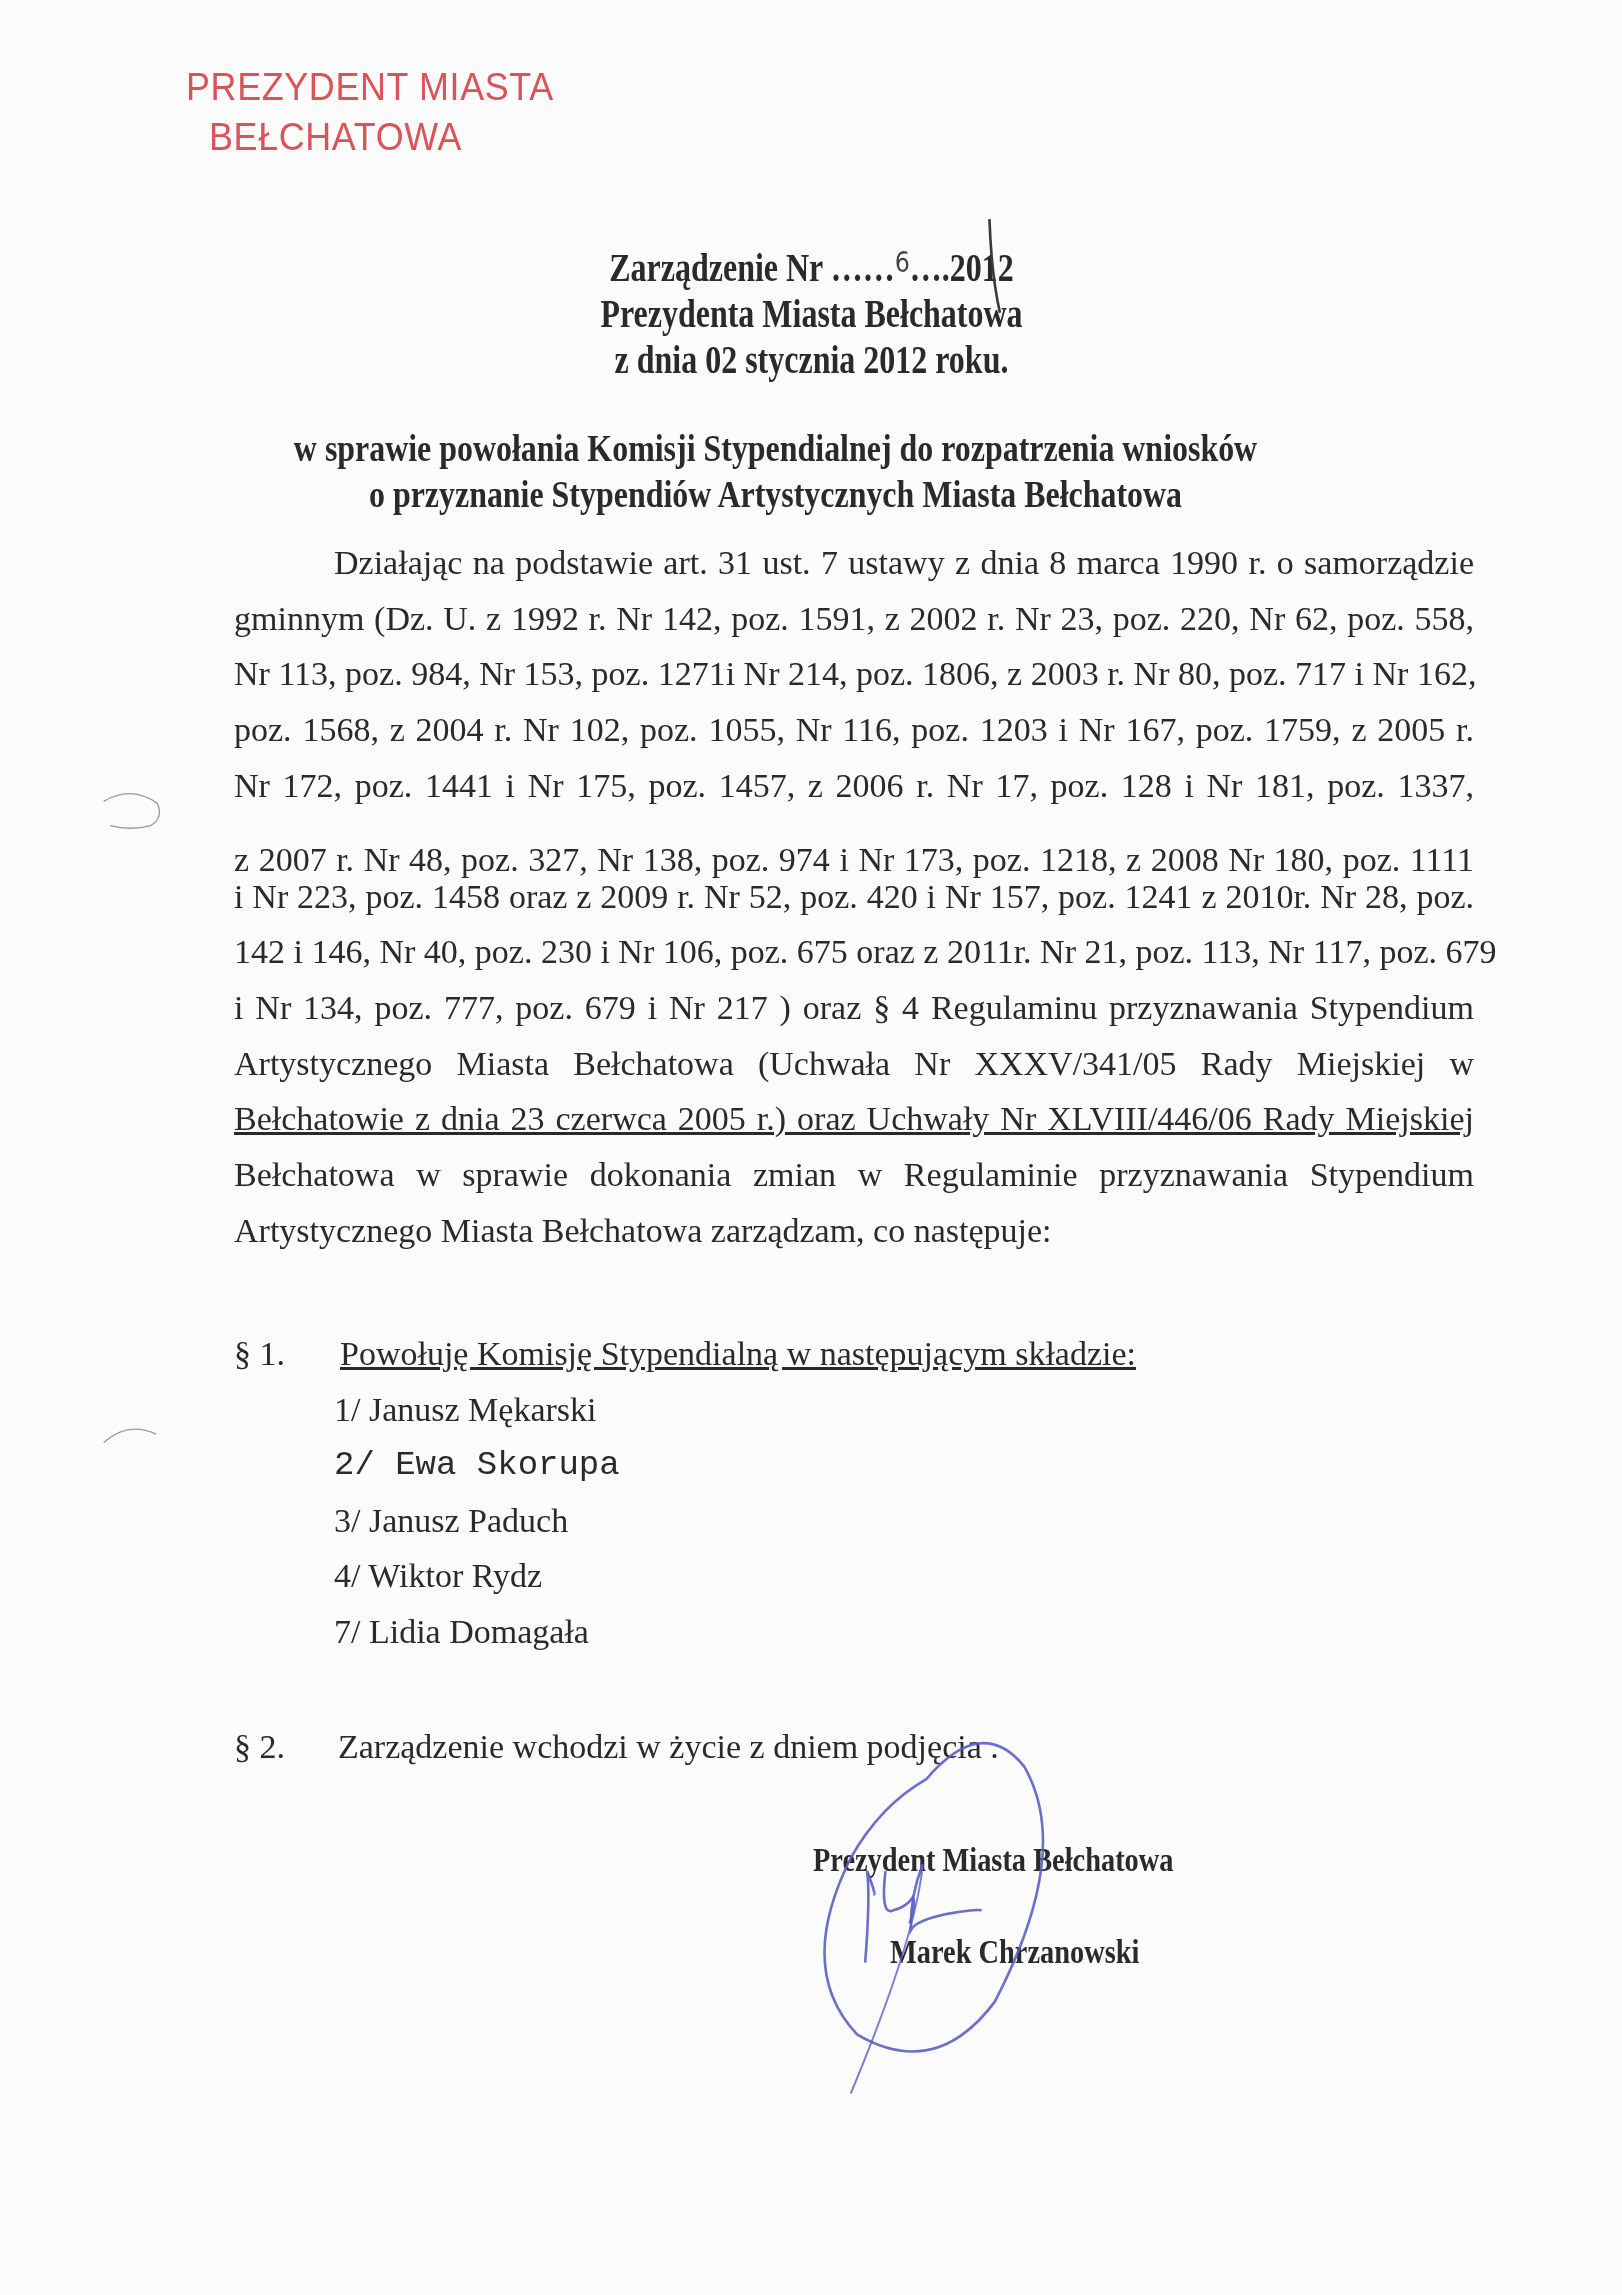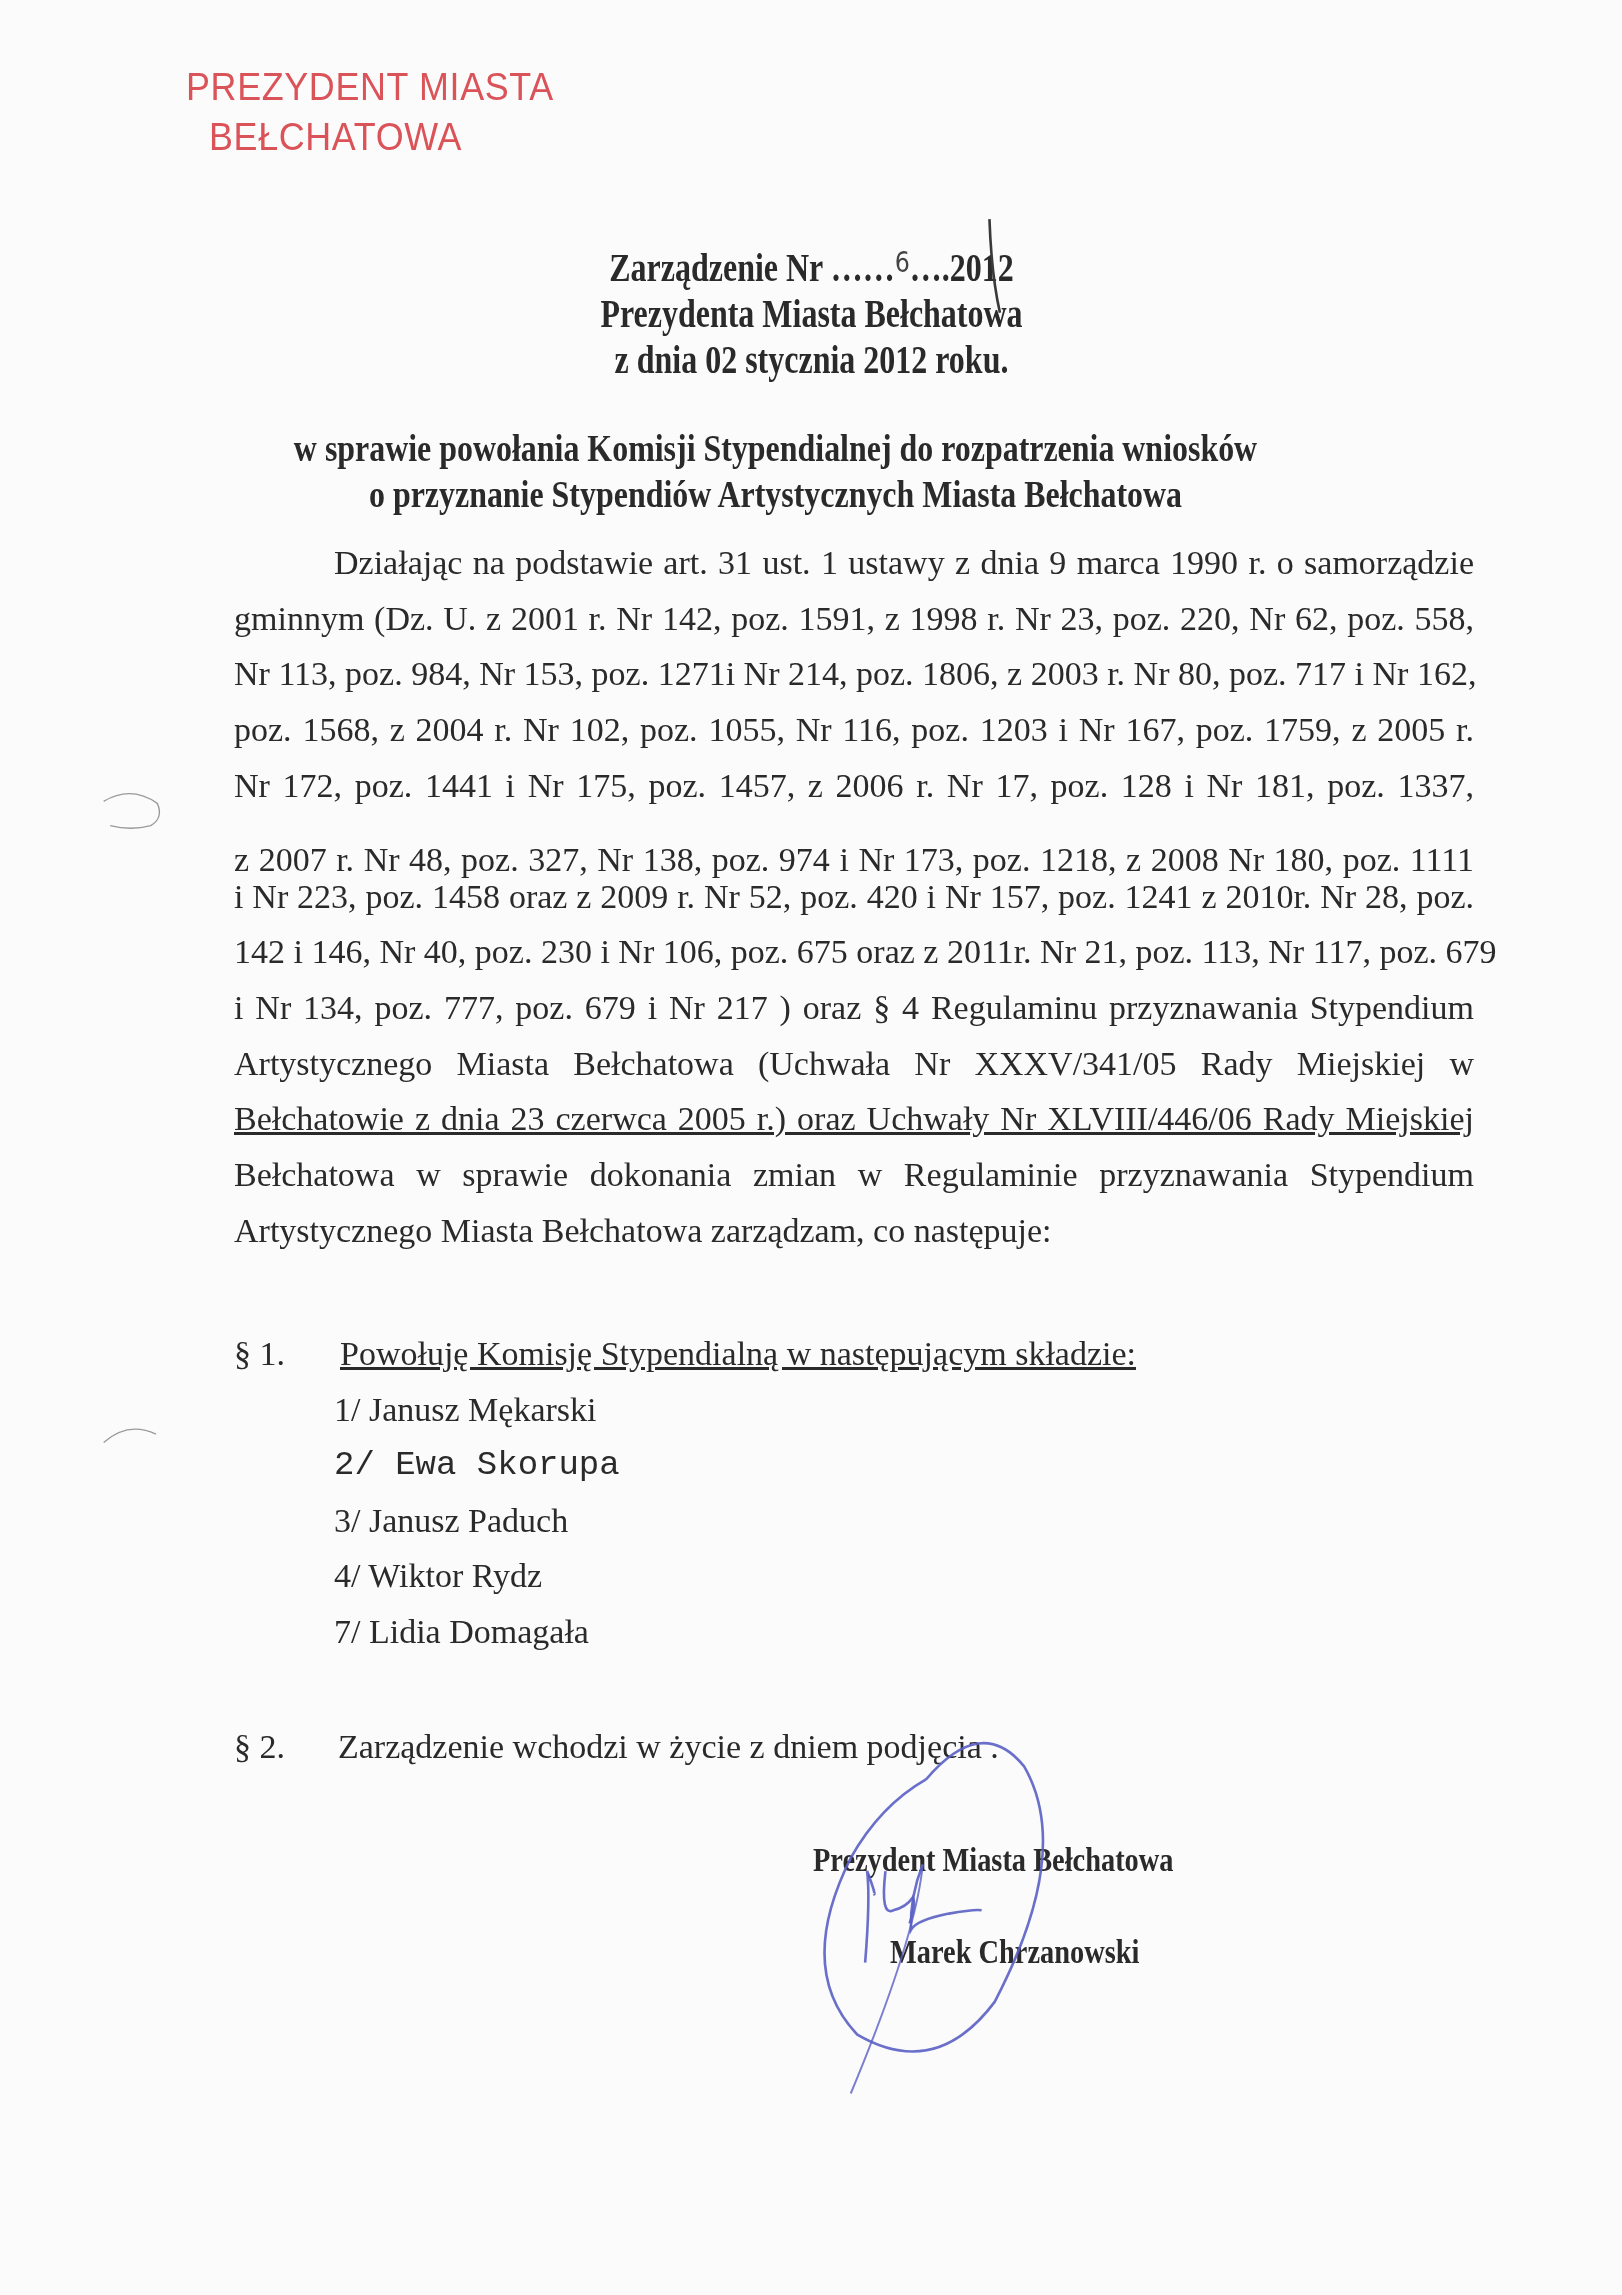--- a/index.html
+++ b/index.html
@@ -54,22 +54,22 @@
 
 <div class="abs title" style="top:245px;">
   <span>Zarządzenie Nr ……</span><span style="font-family:'DejaVu Sans',sans-serif;font-weight:normal;font-size:29px;color:#444;position:relative;top:-9.2px;">6</span><span>….2012</span>
 </div>
 <div class="abs title" style="top:291px;">Prezydenta Miasta Bełchatowa</div>
 <div class="abs title" style="top:337px;">z dnia  02 stycznia 2012 roku.</div>
 
 <div class="abs subtitle" style="top:425px; left:-36px;">w sprawie powołania Komisji Stypendialnej do rozpatrzenia wniosków</div>
 <div class="abs subtitle" style="top:471px; left:-36px;">o przyznanie Stypendiów Artystycznych Miasta Bełchatowa</div>
 
-<div class="abs body-line first" style="top:543px;">Działając na podstawie  art. 31 ust. 1 ustawy z dnia 9 marca 1990 r.  o samorządzie</div>
-<div class="abs body-line" style="top:599px;">gminnym  (Dz. U. z 2001 r. Nr 142, poz. 1591,  z 1998 r. Nr 23, poz. 220, Nr 62, poz. 558,</div>
+<div class="abs body-line first" style="top:543px;">Działając na podstawie  art. 31 ust. 7 ustawy z dnia 8 marca 1990 r.  o samorządzie</div>
+<div class="abs body-line" style="top:599px;">gminnym  (Dz. U. z 1992 r. Nr 142, poz. 1591,  z 2002 r. Nr 23, poz. 220, Nr 62, poz. 558,</div>
 <div class="abs body-line" style="top:654px;">Nr 113, poz. 984, Nr 153, poz. 1271i Nr 214, poz. 1806, z 2003 r. Nr 80,  poz. 717 i Nr 162,</div>
 <div class="abs body-line" style="top:710px;">poz. 1568,  z 2004 r. Nr 102, poz. 1055, Nr 116, poz. 1203 i Nr 167, poz. 1759, z 2005 r.</div>
 <div class="abs body-line" style="top:766px;">Nr 172, poz. 1441 i  Nr 175, poz. 1457, z 2006 r. Nr 17, poz. 128 i Nr 181, poz. 1337,</div>
 <div class="abs body-line" style="top:821px;margin-top:19px;">z 2007 r. Nr 48, poz. 327, Nr 138, poz. 974 i  Nr 173, poz. 1218, z 2008 Nr 180, poz. 1111</div>
 <div class="abs body-line" style="top:877px;">i  Nr 223, poz. 1458 oraz z 2009 r. Nr 52, poz. 420 i Nr 157, poz. 1241 z 2010r. Nr 28, poz.</div>
 <div class="abs body-line" style="top:932px;">142 i 146, Nr 40, poz. 230 i Nr 106, poz. 675 oraz z 2011r. Nr 21, poz. 113, Nr 117, poz. 679</div>
 <div class="abs body-line" style="top:988px;">i Nr 134, poz. 777, poz. 679 i Nr 217 ) oraz § 4 Regulaminu przyznawania Stypendium</div>
 <div class="abs body-line" style="top:1044px;">Artystycznego  Miasta  Bełchatowa  (Uchwała  Nr  XXXV/341/05  Rady  Miejskiej   w</div>
 <div class="abs body-line" style="top:1099px;text-decoration:underline;">Bełchatowie z dnia  23 czerwca 2005 r.) oraz Uchwały  Nr  XLVIII/446/06 Rady Miejskiej</div>
 <div class="abs body-line" style="top:1155px;">Bełchatowa  w  sprawie  dokonania  zmian  w  Regulaminie  przyznawania  Stypendium</div>

